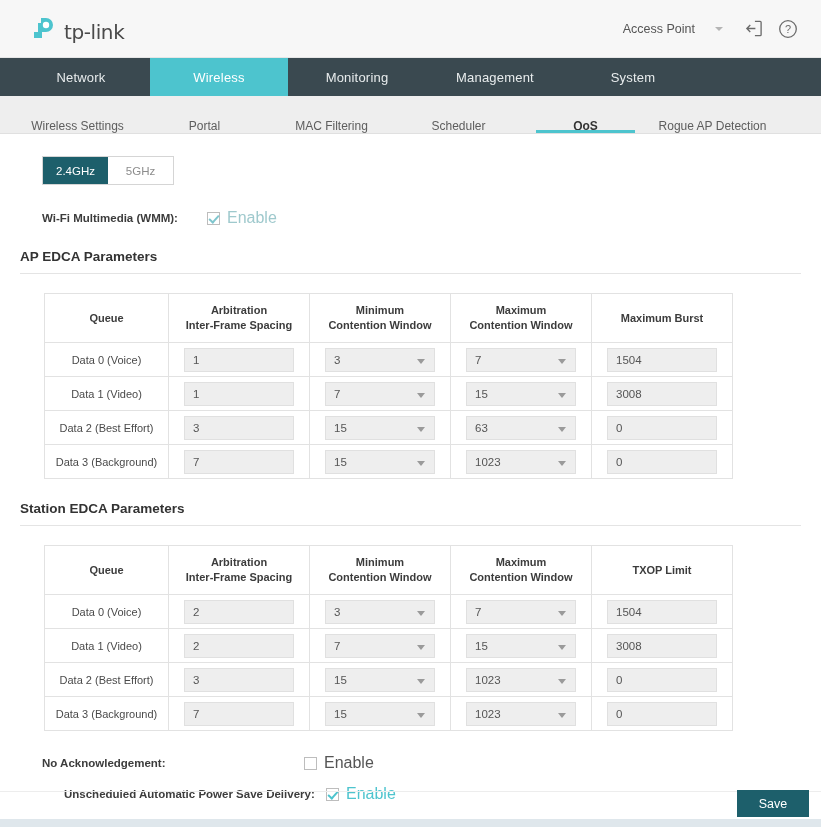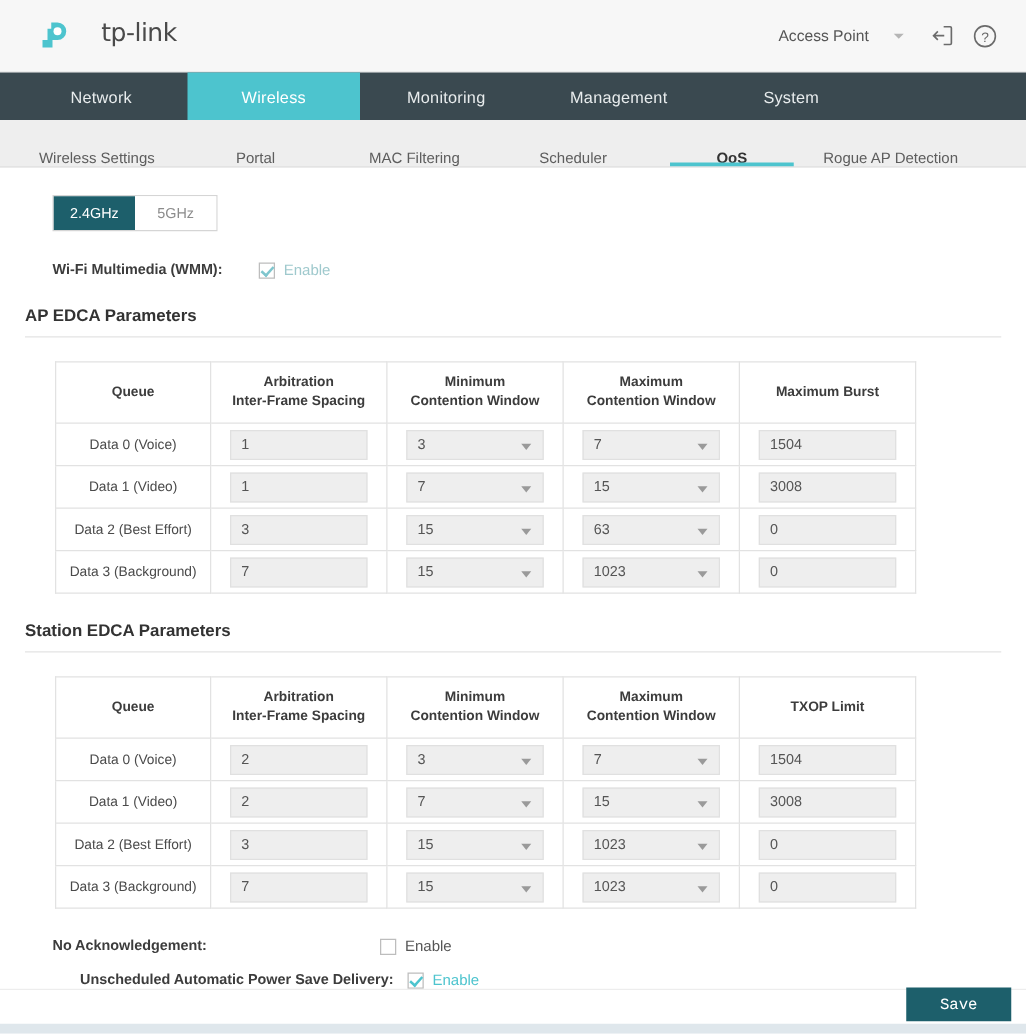--- a/index.html
+++ b/index.html
@@ -18,21 +18,21 @@
   
   .header {
     height: 58px;
     background: #f7f7f7;
     border-bottom: 1px solid #e6e6e6;
     display: flex;
     align-items: center;
     justify-content: space-between;
     padding: 0 22px 0 30px;
   }
-  .brand { display: flex; align-items: flex-start; gap: 21px; }
+  .brand { display: flex; align-items: flex-end; gap: 4px; }
   .brand-logo { width: 30px; height: 30px; position: relative; }
   .brand-text {
     font-size: 20px;
     color: #4a4a4a;
     letter-spacing: -0.4px;
     font-family: "DejaVu Sans", sans-serif;
   }
   .header-right { display: flex; align-items: center; gap: 13px; }
   .mode-select {
     display: flex; align-items: center; gap: 20px;
@@ -143,21 +143,21 @@
   .chk.checked::after {
     content: "";
     position: absolute;
     left: 3px; top: 0px;
     width: 4px; height: 8px;
     border: solid #7fc6ce;
     border-width: 0 2px 2px 0;
     transform: rotate(42deg);
   }
   .chk.checked.strong::after { border-color: #4dc4ce; }
-  .chk-text { font-size: 12px; color: #9fc9cd; }
+  .chk-text { font-size: 16px; color: #9fc9cd; }
   .chk-text.dark { color: #555; }
   .chk-text.teal { color: #4dc4ce; }
 
   
   .section-title {
     font-size: 13.5px;
     font-weight: bold;
     color: #333;
     margin: 22px 0 0 0;
   }
@@ -251,28 +251,27 @@
     left: 0; right: 0;
     bottom: 8px;
     height: 28px;
     border-top: 1px solid #ededed;
     padding-right: 12px;
     display: flex;
     align-items: flex-start;
     justify-content: flex-end;
   }
   .save-btn {
-    width: 84px; height: 27px;
+    width: 72px; height: 27px;
     background: #1d5f6b;
     color: #ffffff;
     font-size: 12.5px;
     display: flex; align-items: center; justify-content: center;
     cursor: pointer;
     margin-top: -2px;
-    font-family: Liberation Mono, monospace;
   }
   .bottom-strip {
     position: absolute;
     left: 0; right: 0; bottom: 0;
     height: 8px;
     background: #dfe7ec;
   }
 </style>
 </head>
 <body>

